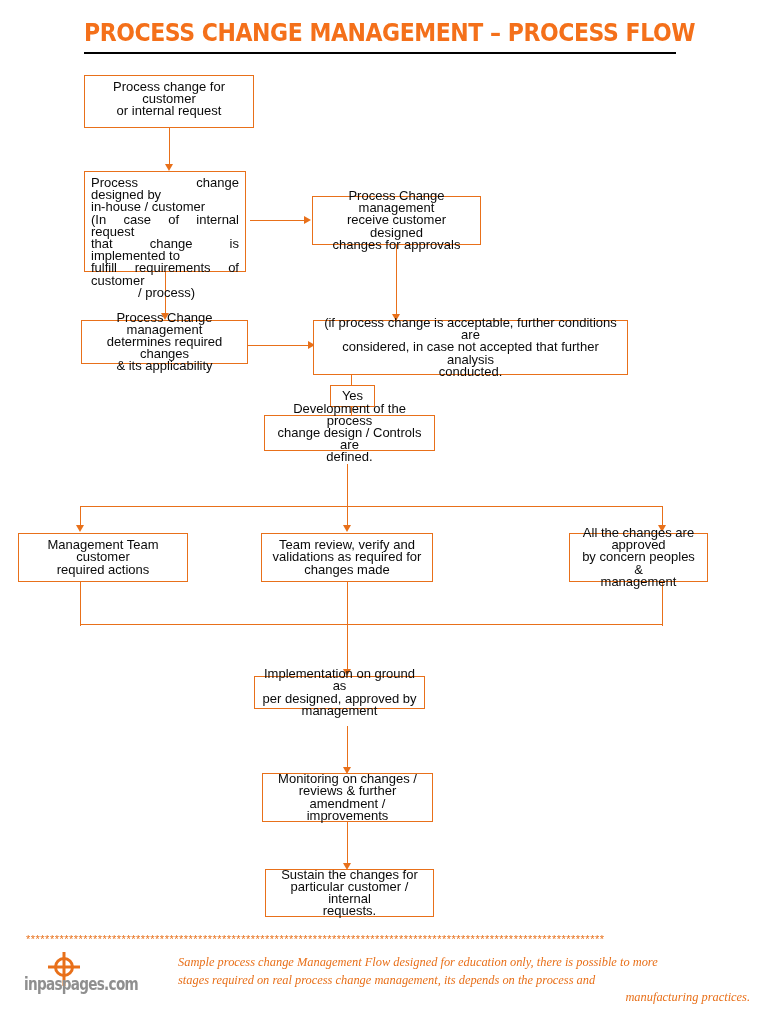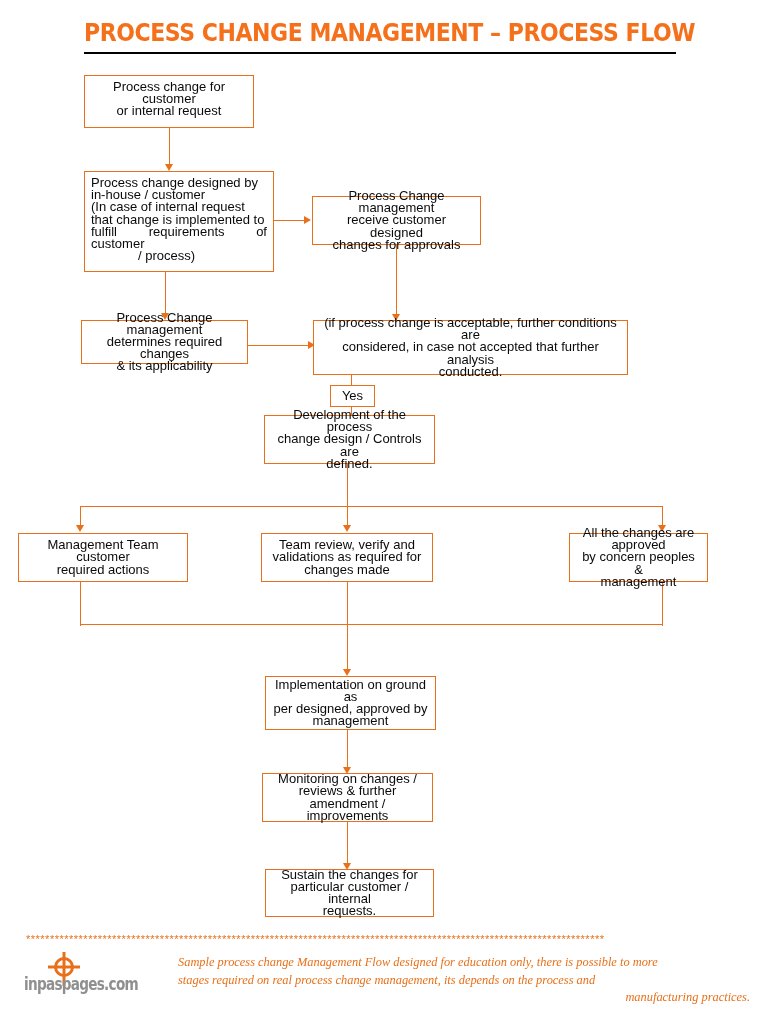--- a/index.html
+++ b/index.html
@@ -210,21 +210,21 @@
   <div class="vline" style="left:347px; top:822px; height:44px;"></div>
   <div class="arrow-down" style="left:343px; top:863px;"></div>
 
   <div class="fbox" style="left:84px; top:75px; width:170px; height:53px;">
     <div class="inner">
       <div>Process change for customer</div>
       <div>or internal request</div>
     </div>
   </div>
 
-  <div class="fbox just" style="left:84px; top:171px; width:190px; height:101px;">
+  <div class="fbox just" style="left:84px; top:171px; width:162px; height:101px;">
     <div class="inner">
       <div>Process change designed by</div>
       <div>in-house / customer</div>
       <div>(In case of internal request</div>
       <div>that change is implemented to</div>
       <div>fulfill requirements of customer</div>
       <div class="lastline">/ process)</div>
     </div>
   </div>
 
@@ -251,21 +251,21 @@
       <div>conducted.</div>
     </div>
   </div>
 
   <div class="fbox mid" style="left:330px; top:385px; width:45px; height:22px;">
     <div class="inner">
       <div>Yes</div>
     </div>
   </div>
 
-  <div class="fbox mid" style="left:264px; top:415px; width:171px; height:49px;justify-content:center;">
+  <div class="fbox mid" style="left:264px; top:415px; width:171px; height:36px;justify-content:center;">
     <div class="inner">
       <div>Development of the process</div>
       <div>change design / Controls are</div>
       <div>defined.</div>
     </div>
   </div>
 
   <div class="fbox mid" style="left:18px; top:533px; width:170px; height:49px;">
     <div class="inner">
       <div>Management  Team customer</div>
@@ -282,21 +282,21 @@
   </div>
 
   <div class="fbox mid" style="left:569px; top:533px; width:139px; height:49px;">
     <div class="inner">
       <div>All the changes are approved</div>
       <div>by concern peoples &amp;</div>
       <div>management</div>
     </div>
   </div>
 
-  <div class="fbox mid" style="left:265px; top:676px; width:171px; height:54px;">
+  <div class="fbox mid" style="left:254px; top:676px; width:171px; height:33px;">
     <div class="inner">
       <div>Implementation on ground as</div>
       <div>per designed, approved by</div>
       <div>management</div>
     </div>
   </div>
 
   <div class="fbox mid" style="left:262px; top:773px; width:171px; height:49px;">
     <div class="inner">
       <div>Monitoring on changes /</div>

